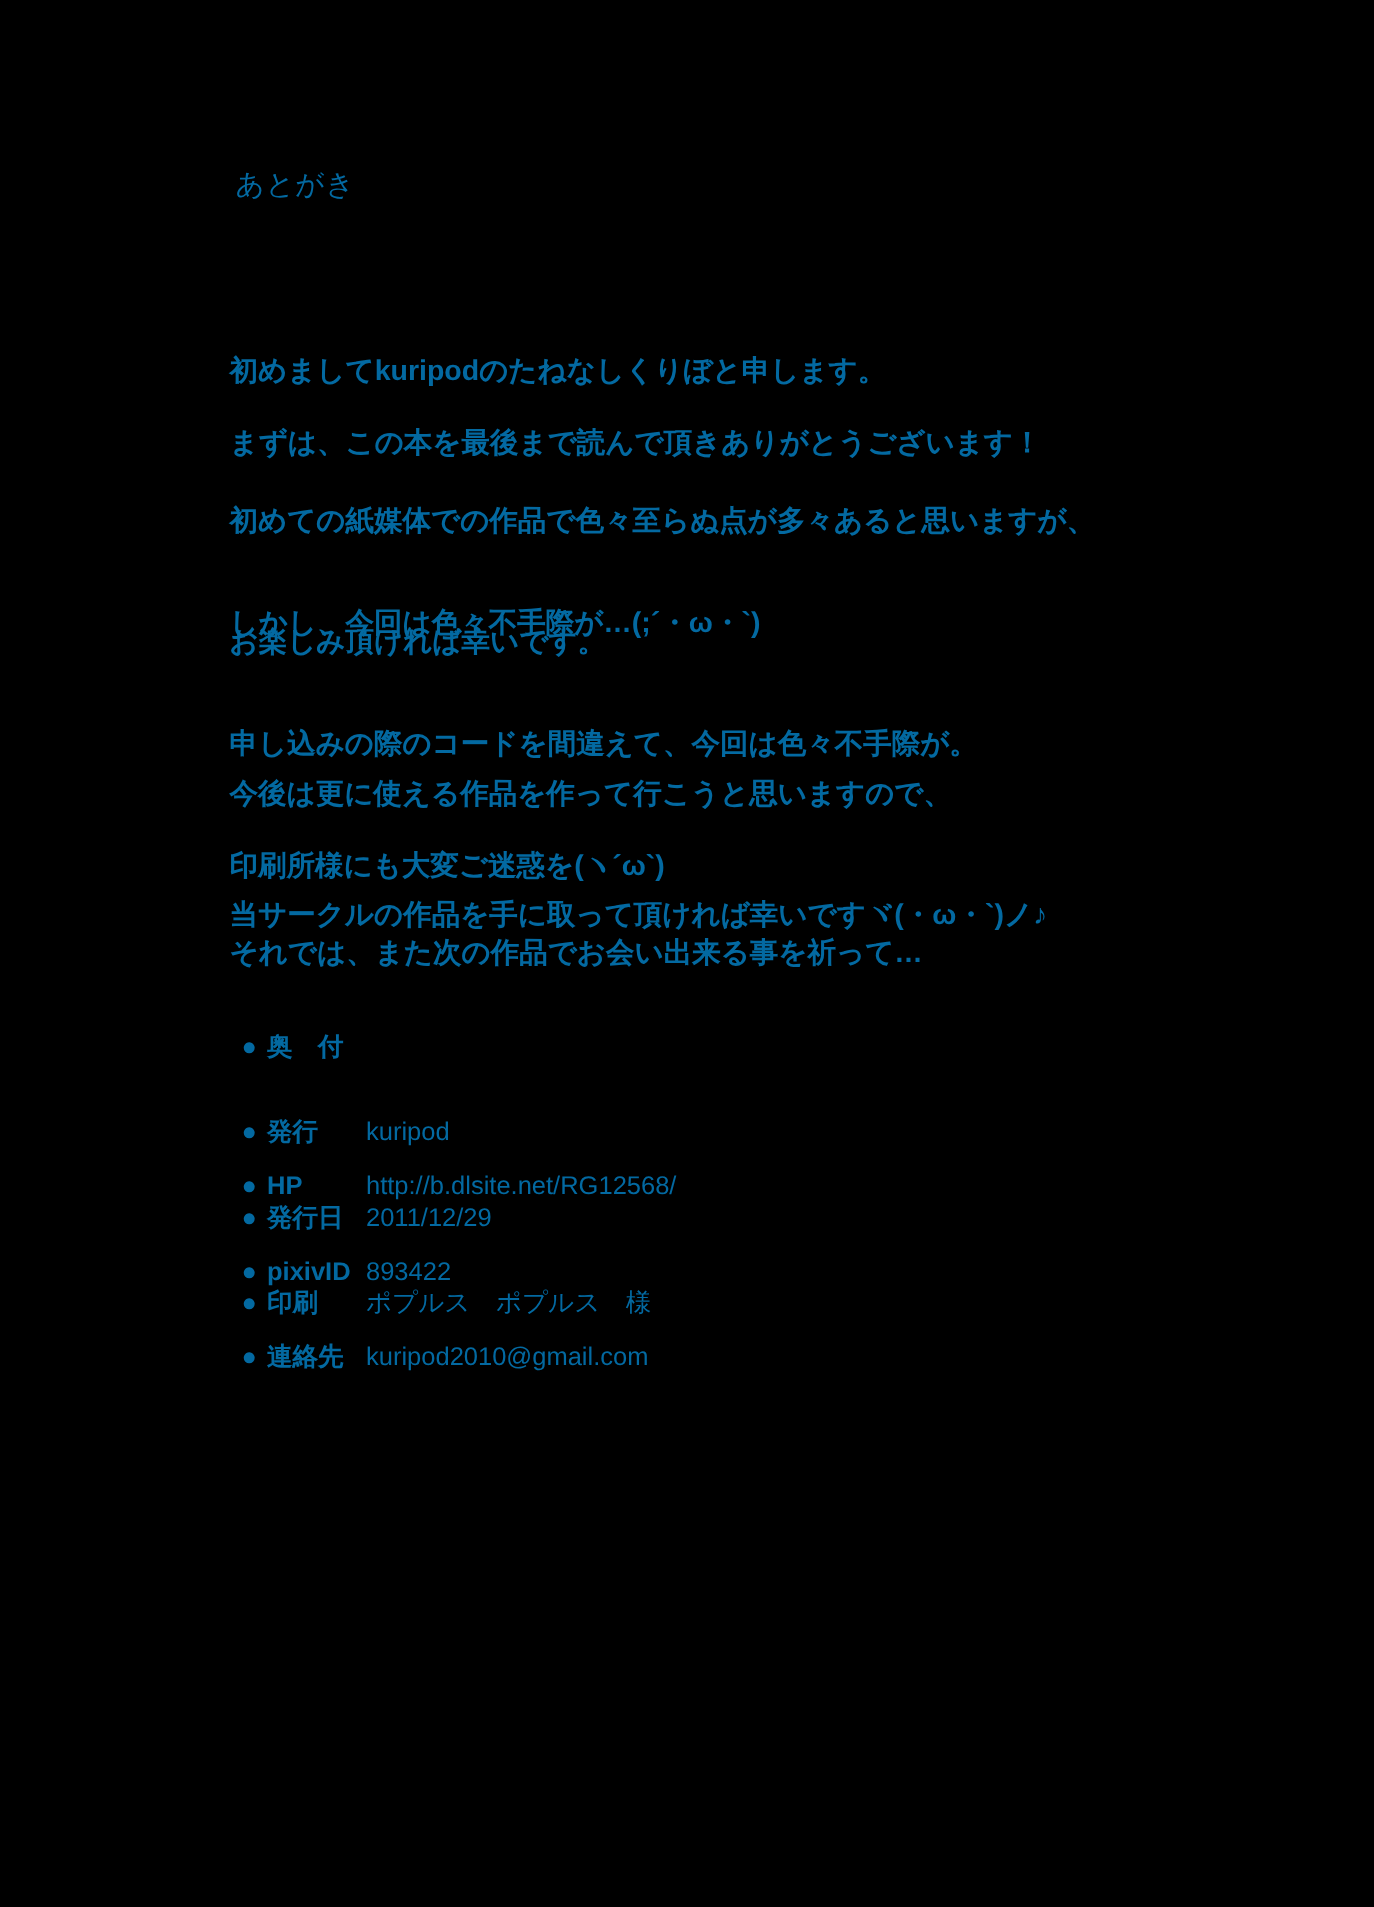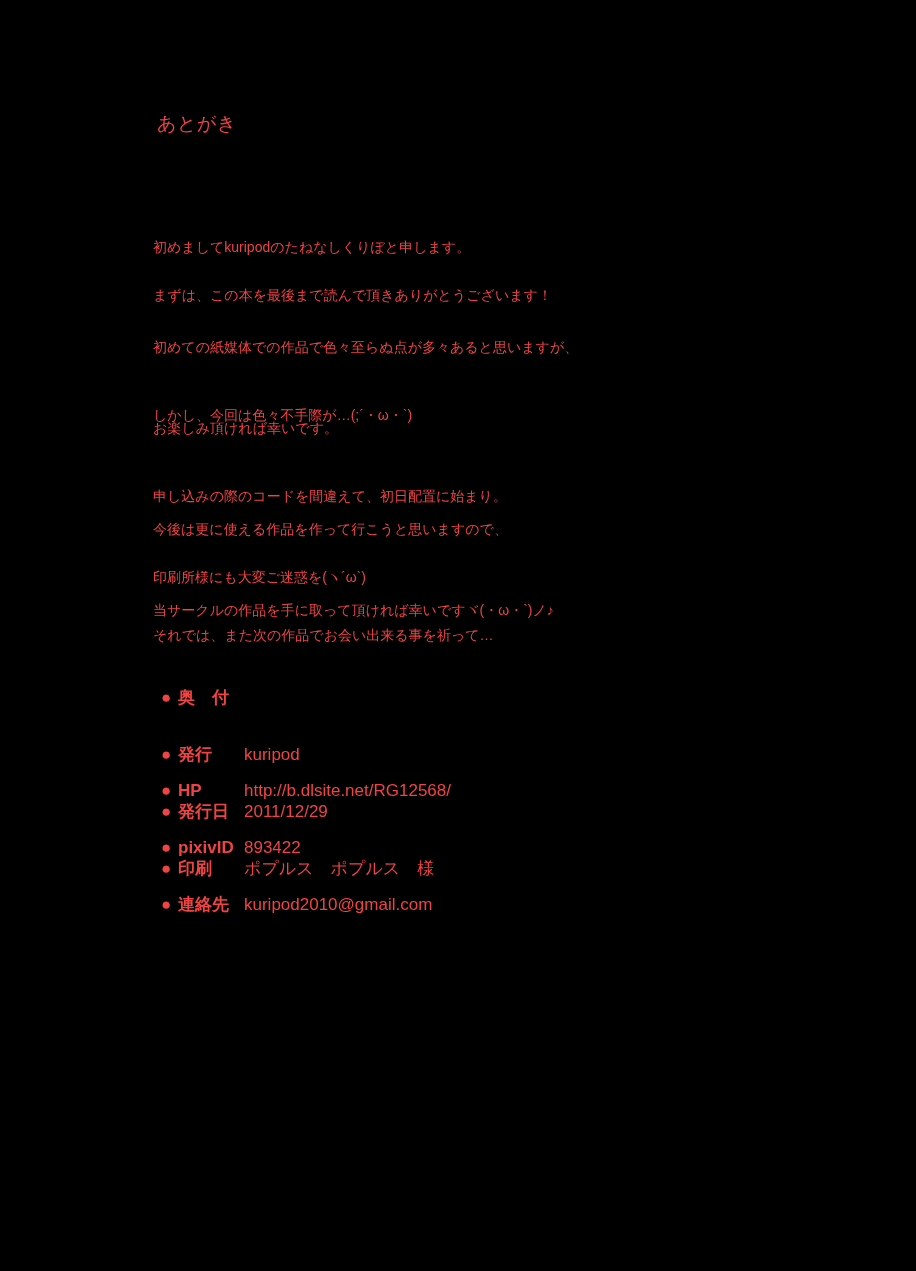--- a/index.html
+++ b/index.html
@@ -5,41 +5,42 @@
   html, body {
     margin: 0;
     padding: 0;
     background: #000000;
   }
   .page {
     position: relative;
     width: 916px;
     height: 1271px;
     background: #000000;
-    color: #ef4444;
+    color: #0369a1;
     font-family: "Liberation Sans", sans-serif;
     overflow: hidden;
   }
   .title {
     position: absolute;
     left: 157px;
     top: 110px;
     margin: 0;
     font-size: 19px;
     font-weight: normal;
     line-height: 27px;
     letter-spacing: 0.5px;
   }
   .para {
     position: absolute;
     left: 153px;
-    font-size: 14px;
+    font-size: 19px;
     line-height: 27px;
     letter-spacing: 0px;
     white-space: pre;
+    font-weight: bold;
   }
   .p1 { top: 180px; }
   .p2 { top: 228px; }
   .p3 { top: 280px; }
   .p4 { top: 348px; }
   .p5 { top: 462px; }
   .p6 { top: 568px; text-align: center; }
   .colophon {
     position: absolute;
     left: 161px;
@@ -78,21 +79,21 @@
     <div>まずは、この本を最後まで読んで頂きありがとうございます！</div>
   </div>
 
   <div class="para p3">
     <div>初めての紙媒体での作品で色々至らぬ点が多々あると思いますが、</div>
     <div>お楽しみ頂ければ幸いです。</div>
   </div>
 
   <div class="para p4">
     <div>しかし、今回は色々不手際が…(;´・ω・`)</div>
-    <div>申し込みの際のコードを間違えて、初日配置に始まり。</div>
+    <div>申し込みの際のコードを間違えて、今回は色々不手際が。</div>
     <div>印刷所様にも大変ご迷惑を(ヽ´ω`)</div>
   </div>
 
   <div class="para p5">
     <div>今後は更に使える作品を作って行こうと思いますので、</div>
     <div>当サークルの作品を手に取って頂ければ幸いですヾ(・ω・`)ノ♪</div>
   </div>
 
   <div class="para p6">
     <div>それでは、また次の作品でお会い出来る事を祈って…</div>

